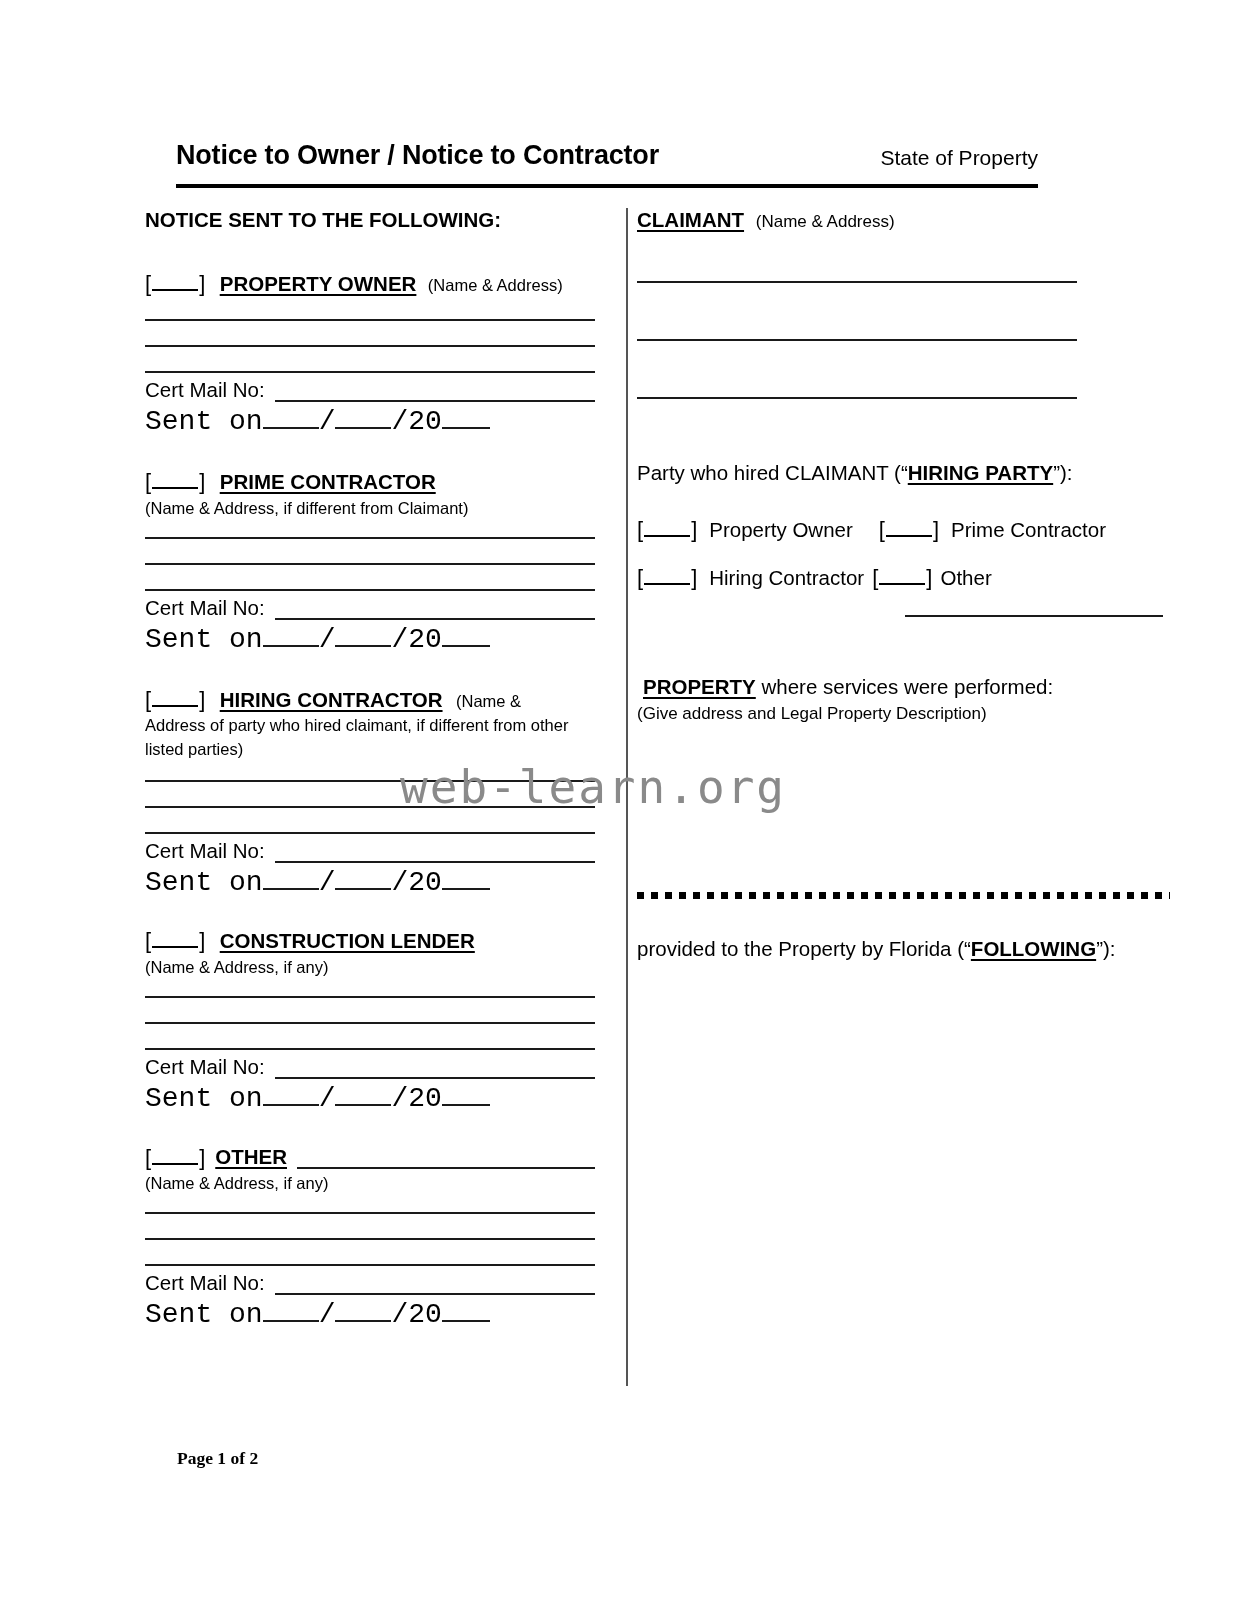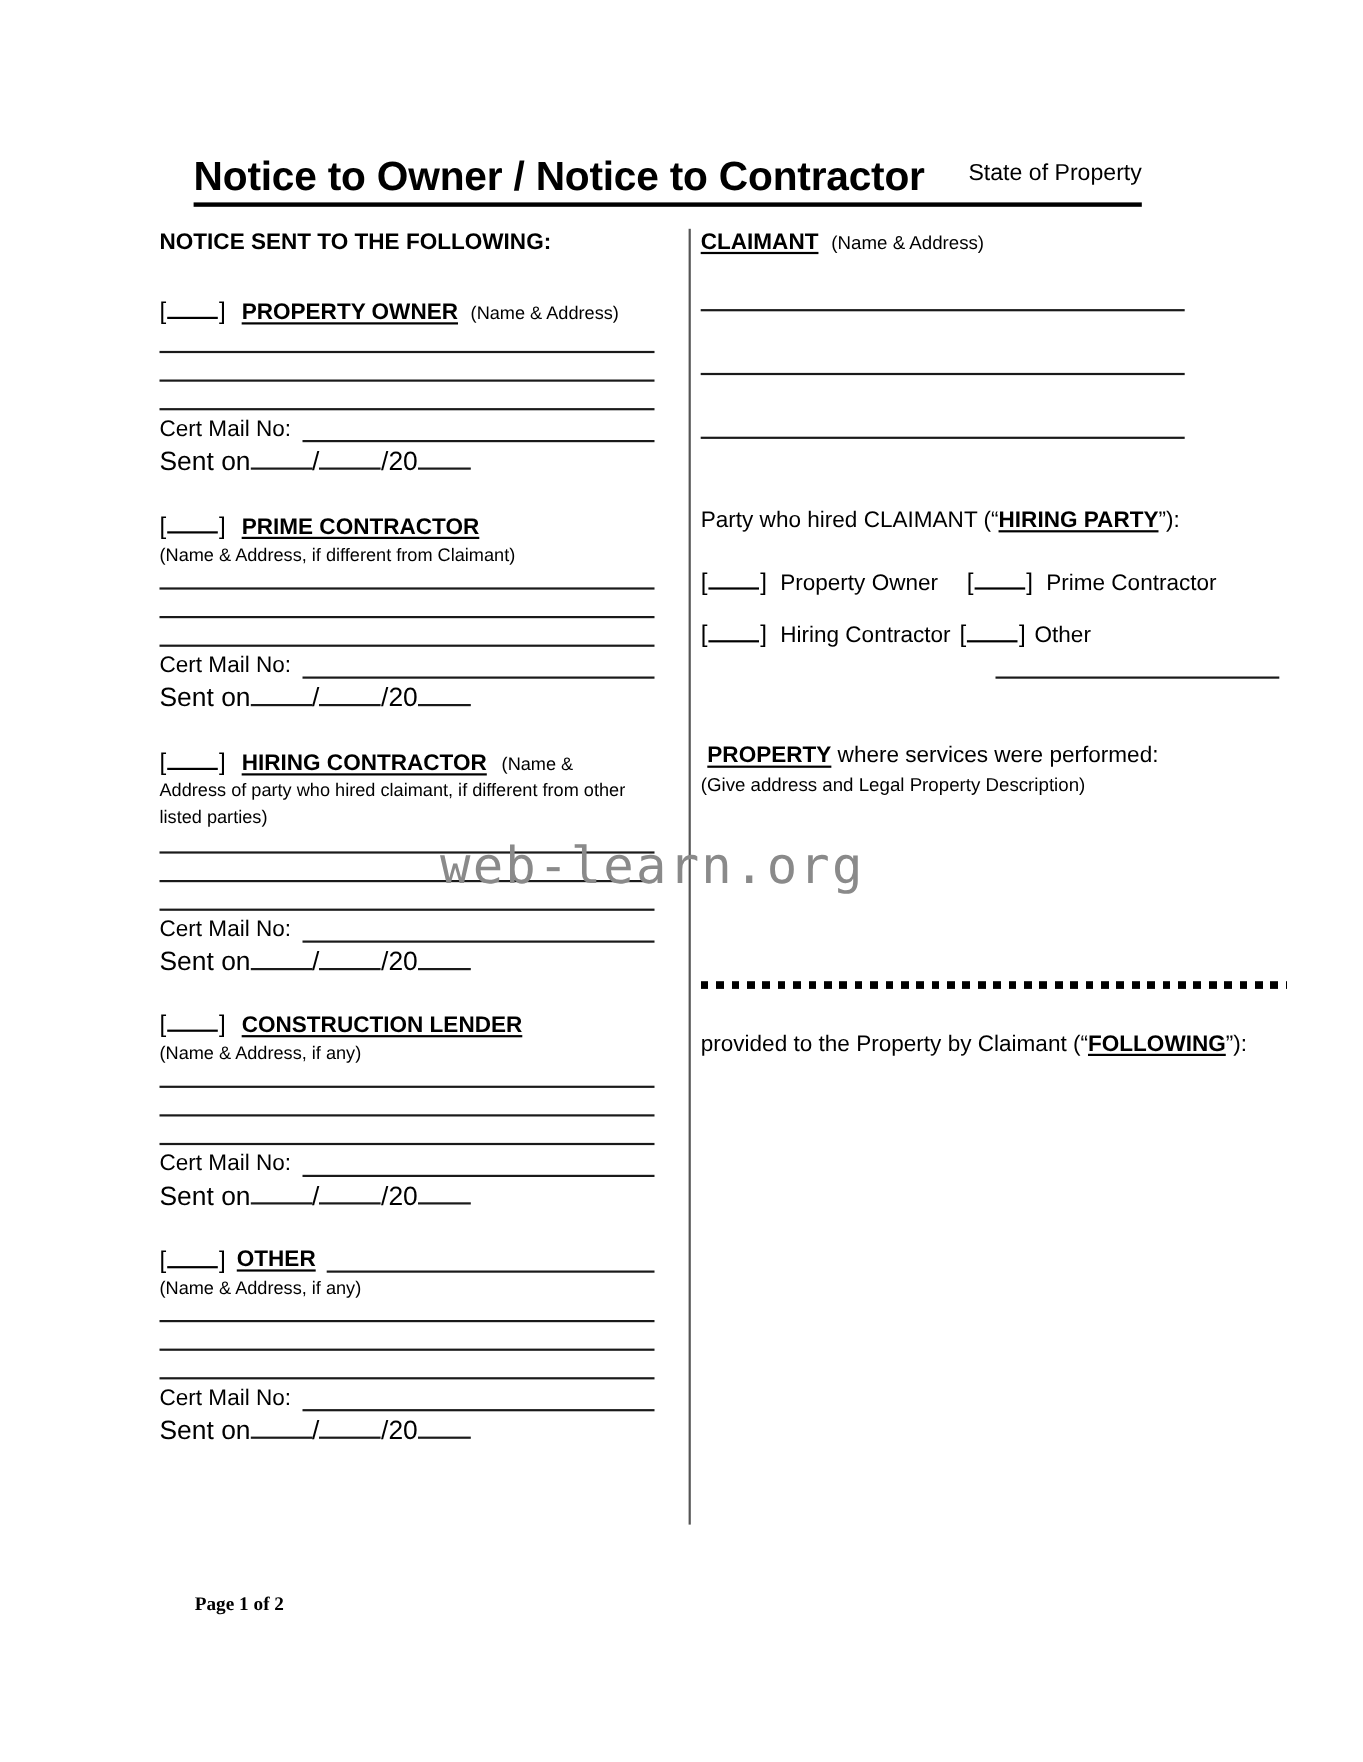--- a/index.html
+++ b/index.html
@@ -25,21 +25,21 @@
     position: absolute;
     left: 176px;
     top: 140px;
     width: 862px;
     height: 52px;
   }
   #doc-title {
     position: absolute;
     left: 0;
     top: 0;
-    font-size: 37px;
+    font-size: 27px;
     font-weight: bold;
     letter-spacing: -0.2px;
     white-space: nowrap;
   }
   #state-label {
     position: absolute;
     right: 0;
     top: 6px;
     font-size: 21px;
     font-weight: normal;
@@ -135,22 +135,23 @@
     gap: 0;
   }
   .certline .lbl { white-space: nowrap; }
   .certline .fill {
     flex: 1;
     border-bottom: 2.2px solid #1a1a1a;
     height: 17px;
     margin-left: 10px;
   }
   .sentline {
-    font-size: 24px;
-    white-space: nowrap;
+    font-size: 28px;
+    white-space: nowrap;
+    font-family: Liberation Mono, monospace;
   }
   .sentline .dash {
     display: inline-block;
     width: 56px;
     border-bottom: 2.2px solid #1a1a1a;
     height: 13px;
   }
   .sentline .dash.sm {
     width: 48px;
   }
@@ -353,21 +354,21 @@
     </div>
 
     <div style="margin-top:58px;">
       <div class="r-heading"><span class="bold-ul" style="margin-left:6px;">PROPERTY</span><span> where services were performed:</span></div>
       <div class="r-hint" style="margin-top:5px;">(Give address and Legal Property Description)</div>
     </div>
 
     <div class="dotted-divider" style="margin-top:168px; width:533px;"></div>
 
     <div style="margin-top:38px;">
-      <div class="r-heading" style="margin-top:6px;"><span>provided to the Property by Claimant (“</span><span class="bold-ul">FOLLOWING</span><span>”):</span></div>
+      <div class="r-heading" style="margin-top:6px;"><span>provided to the Property by Florida (“</span><span class="bold-ul">FOLLOWING</span><span>”):</span></div>
     </div>
 
   </div>
 
   <div id="watermark">web-learn.org</div>
 
   <div id="footer">Page 1 of 2</div>
 
 </div>
 

